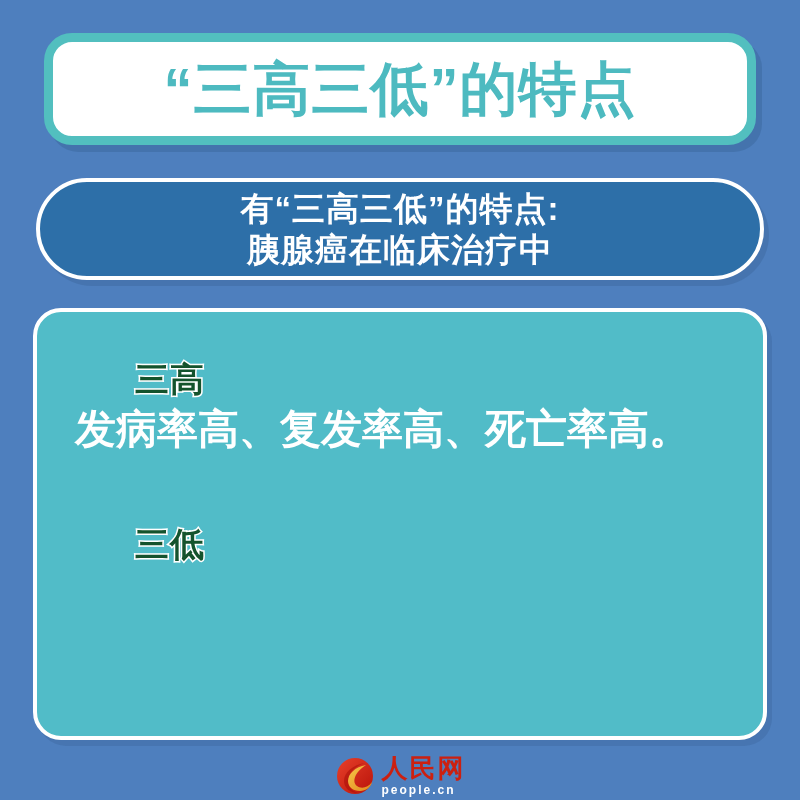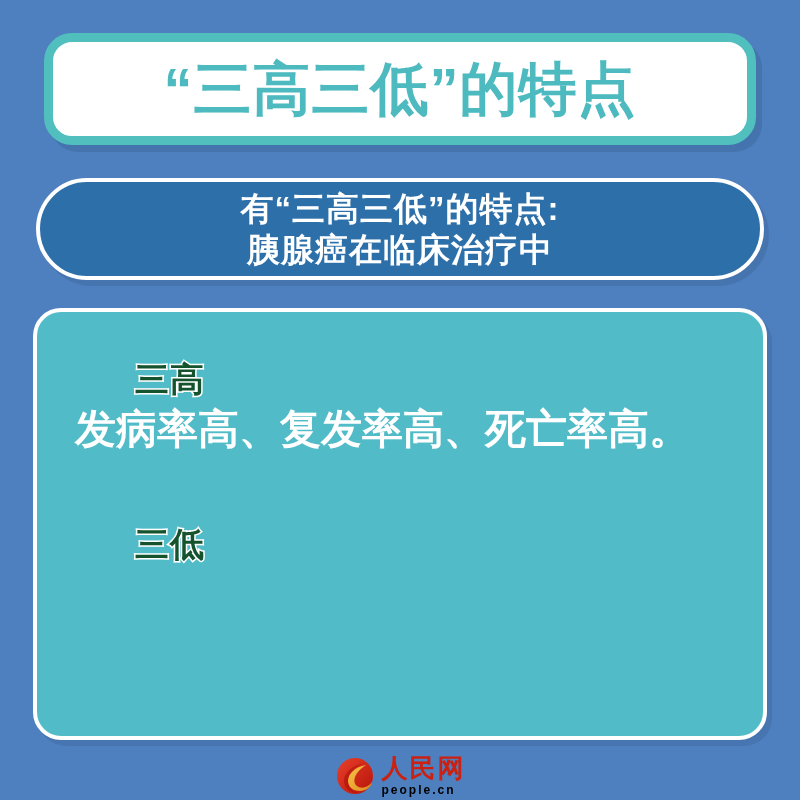--- a/index.html
+++ b/index.html
@@ -152,21 +152,21 @@
     line-height: 1;
   }
   .logo-cn {
     color: #cc2010;
     font-size: 26px;
     font-weight: bold;
     letter-spacing: 2px;
     font-family: "Liberation Serif", "DejaVu Serif", serif;
   }
   .logo-en {
-    color: #000000;
+    color: #ffffff;
     font-size: 12px;
     font-weight: bold;
     letter-spacing: 2px;
     margin-top: 2px;
   }
 </style>
 </head>
 <body>
 
 <div class="page">

